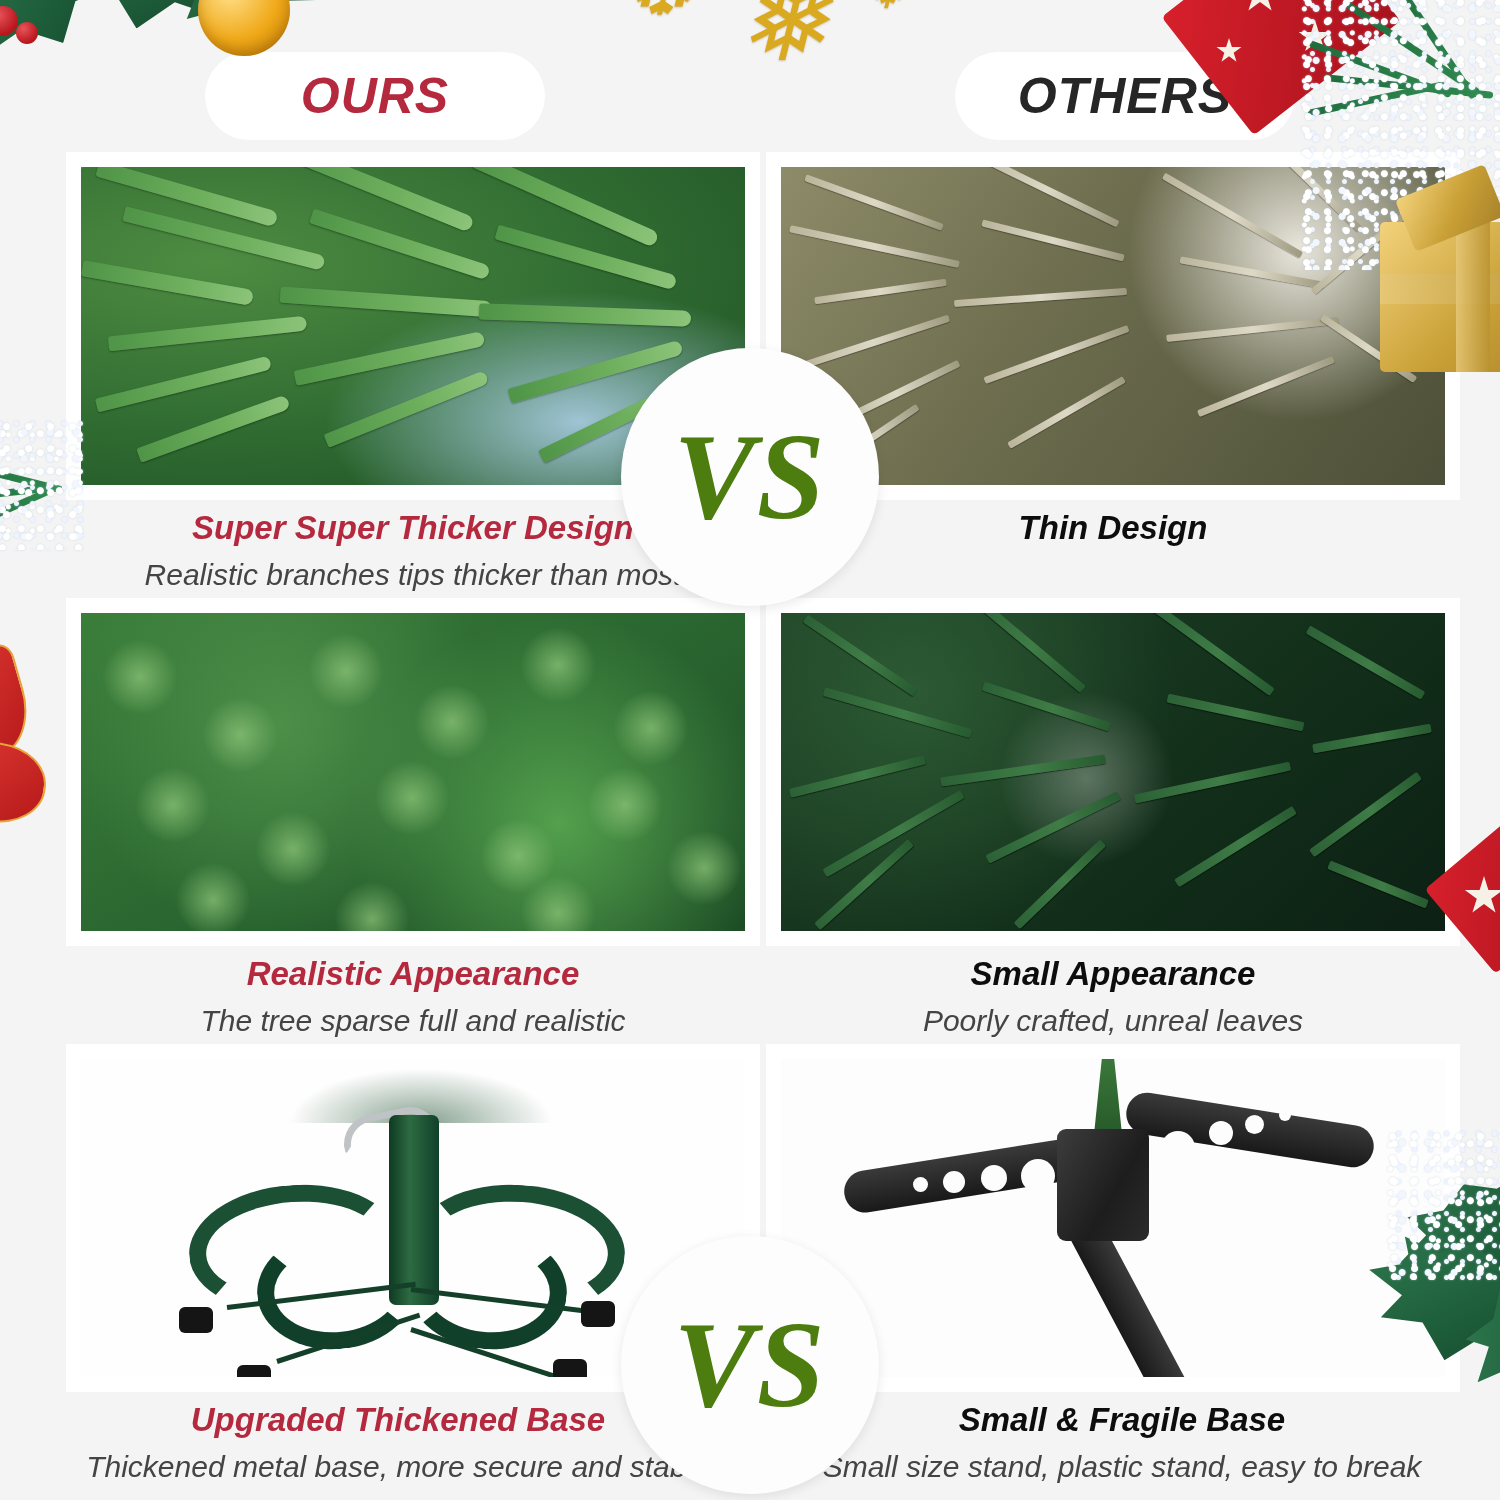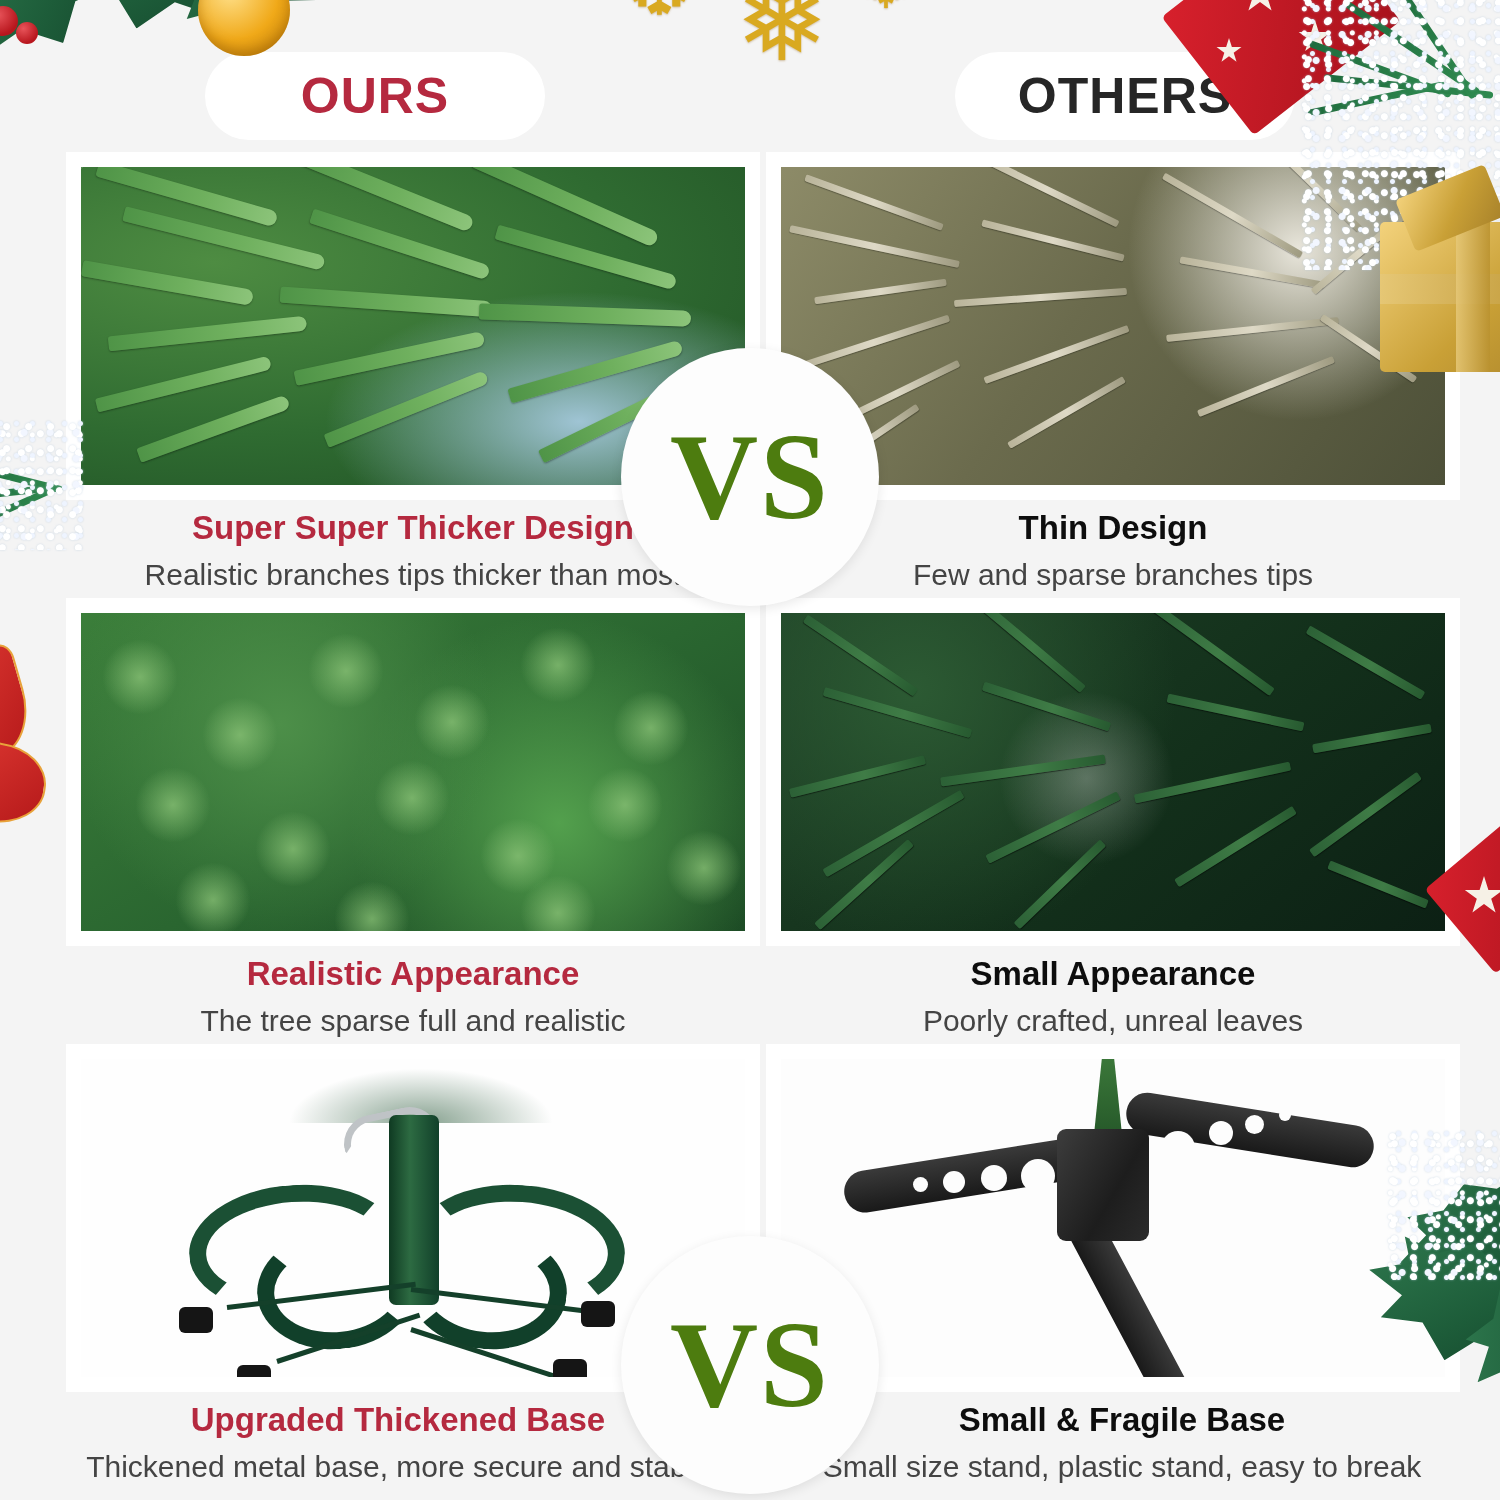--- a/index.html
+++ b/index.html
@@ -6,21 +6,21 @@
 
   body {
     width: 1500px;
     height: 1500px;
     background: #f4f4f4;
     font-family: "Liberation Sans", sans-serif;
     overflow: hidden;
     position: relative;
   }
 
-  .page { position: relative; width: 1500px; height: 1316px; }
+  .page { position: relative; width: 1500px; height: 1316px; font-style: italic; }
 
   
   .header-row {
     position: absolute;
     top: 52px; left: 0; width: 1500px; height: 90px;
     display: flex; z-index: 40;
   }
   .header-col { flex: 1; display: flex; justify-content: center; }
   .pill {
     background: #ffffff;
@@ -310,21 +310,20 @@
       </div>
       <div class="vs-badge vs1">
         <span>VS</span>
       </div>
       <div class="caption left">
         <div class="cap-title ours">Super Super Thicker Design</div>
         <div class="cap-sub">Realistic branches tips thicker than most</div>
       </div>
       <div class="caption right">
         <div class="cap-title others">Thin Design</div>
-        <div class="cap-sub">Few and sparse branches tips</div>
       </div>
     </div>
 
     <div class="row row2">
       <div class="side left">
         <div class="photo ph-lush">
           <div class="tuft" style="left:3%;top:8%"></div>
           <div class="tuft" style="left:18%;top:26%"></div>
           <div class="tuft" style="left:34%;top:6%"></div>
           <div class="tuft" style="left:50%;top:22%"></div>

